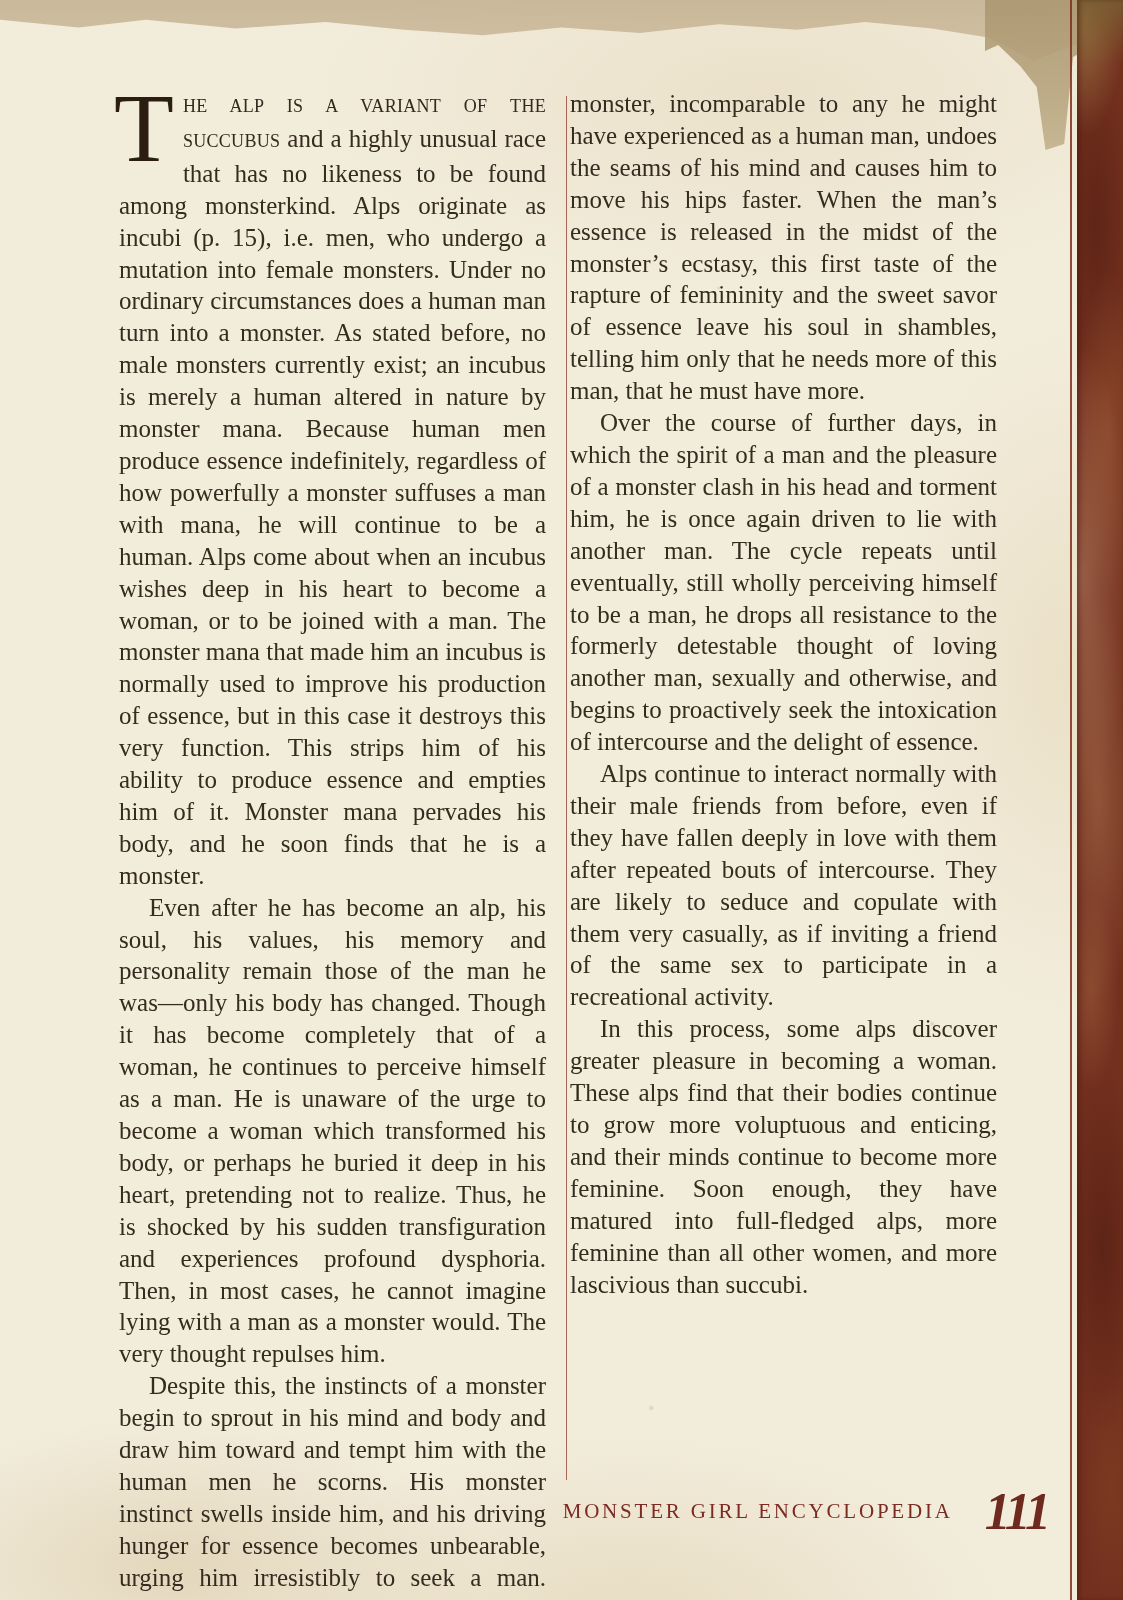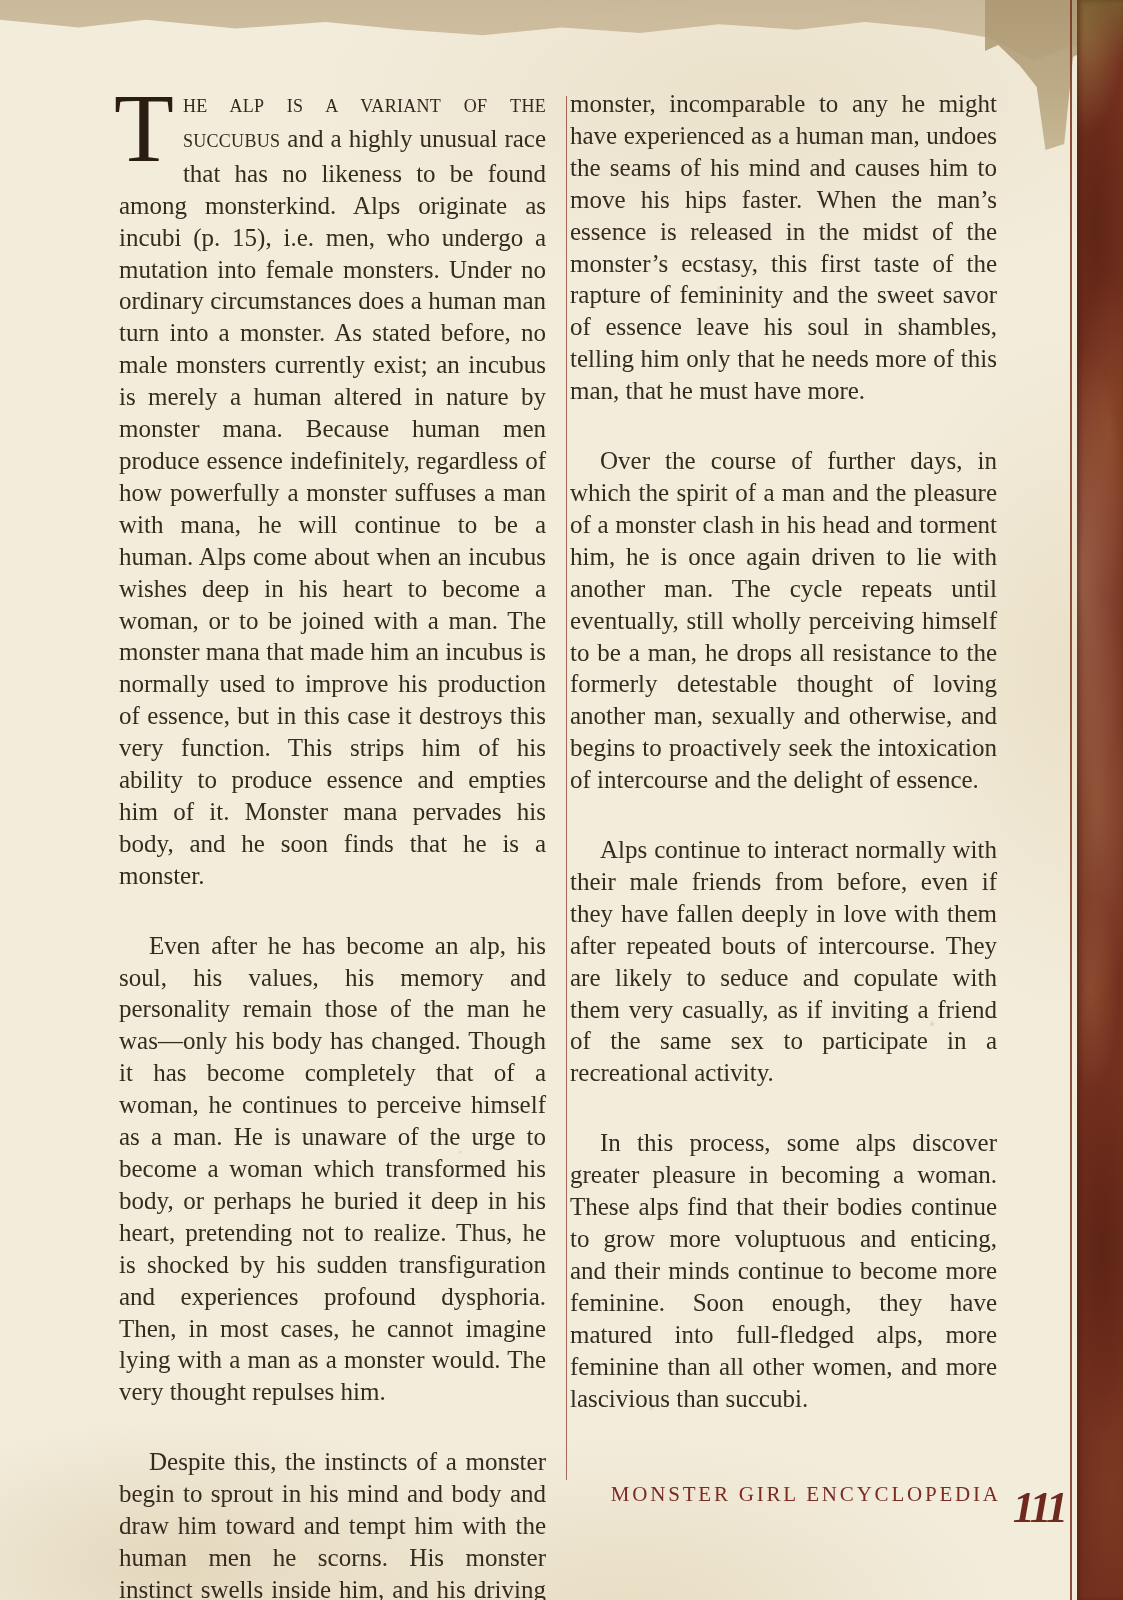--- a/index.html
+++ b/index.html
@@ -53,33 +53,33 @@
   .col-divider{position:absolute;left:566px;top:96px;width:1px;height:1384px;background:#8c3b28;opacity:.75;}
   
   .col{
     position:absolute;top:88px;width:427px;
     color:#352b1f;font-size:25px;line-height:31.9px;
     text-align:justify;hyphens:auto;-webkit-hyphens:auto;
   }
   .col.left{left:119px;}
   .col.right{left:570px;}
   .col p{margin:0;padding:0;}
-  .col p.indent{text-indent:30px;margin-top:38px;}
+  .col p.indent{text-indent:30px;}
   .dropcap{
     float:left;font-size:98px;line-height:.68;
     padding:7px 9px 0 0;margin-left:-5px;
     color:#2b1d12;
   }
   .leadin{
     font-size:18px;letter-spacing:.3px;word-spacing:2px;color:#33291e;
   }
   
-  .footer{position:absolute;right:58px;top:1482px;display:flex;align-items:flex-start;gap:12px;}
+  .footer{position:absolute;right:75px;top:1482px;display:flex;align-items:center;gap:32px;}
   .footer-title{font-size:21px;letter-spacing:2.8px;color:#7c2b23;}
-  .page-num{font-size:44px;font-style:italic;font-weight:bold;letter-spacing:-3px;color:#6f2a20;}
+  .page-num{font-size:52px;font-style:italic;font-weight:bold;letter-spacing:-3px;color:#6f2a20;}
 </style>
 </head>
 <body>
 
 <div class="page">
 
   <div class="top-stain"></div>
   <div class="top-stain-right"></div>
 
   <div class="side-rule"></div>

